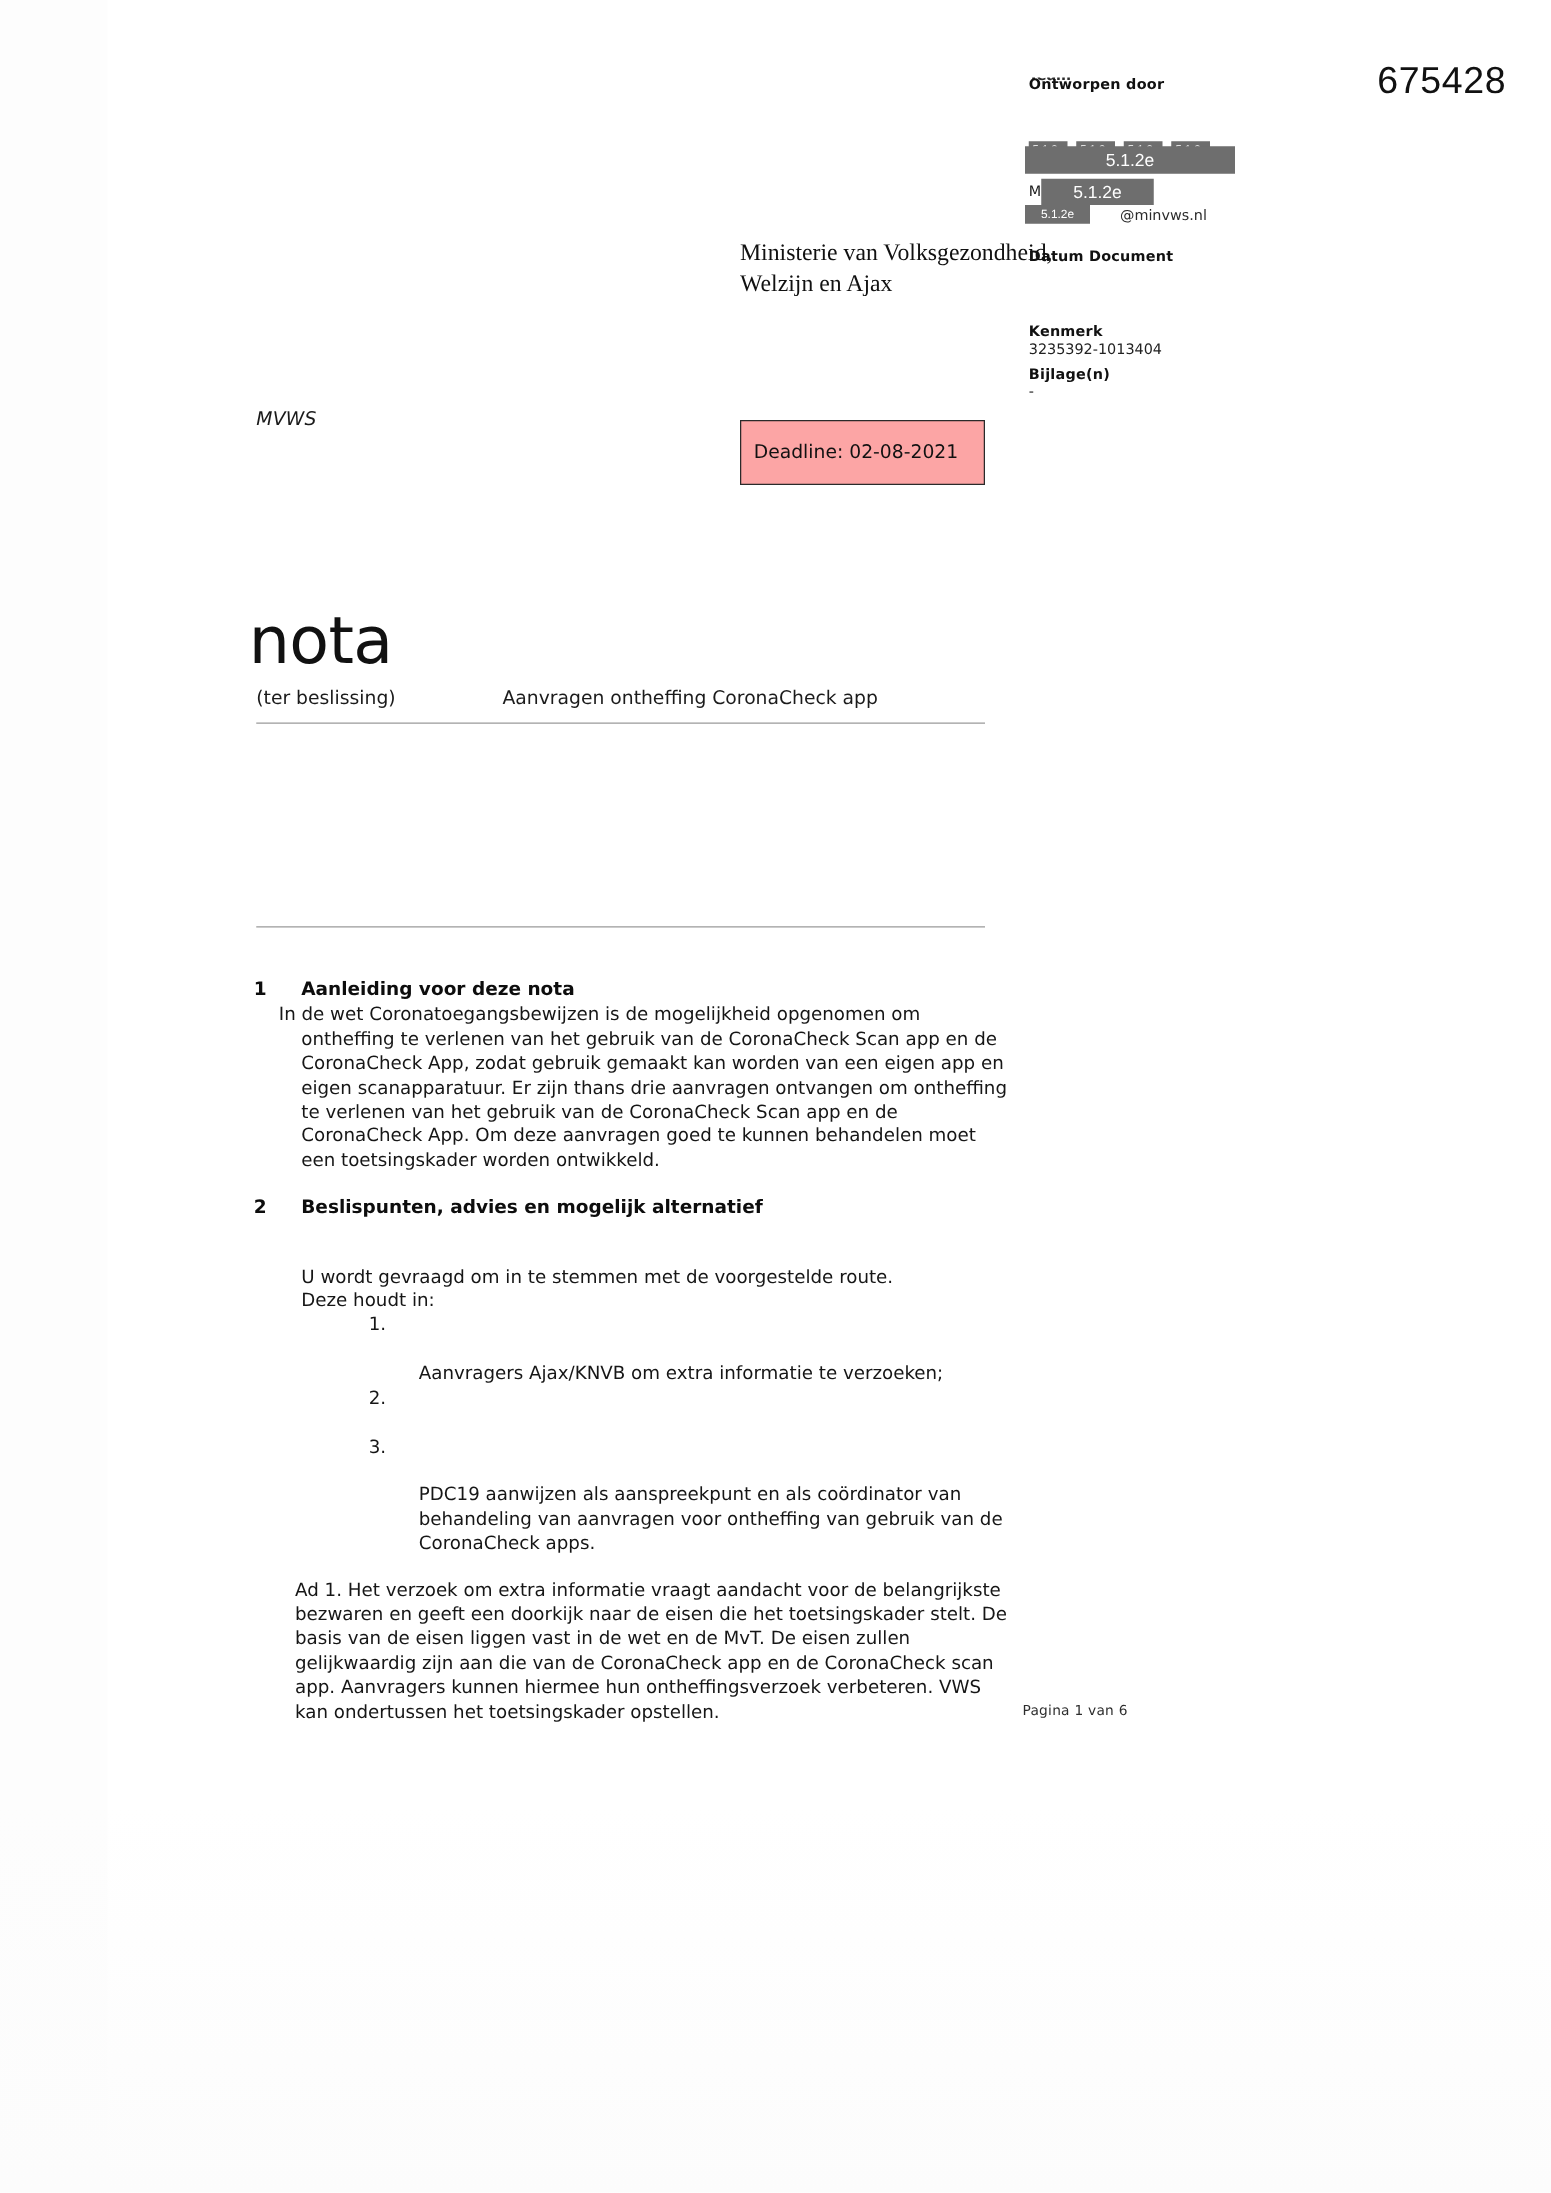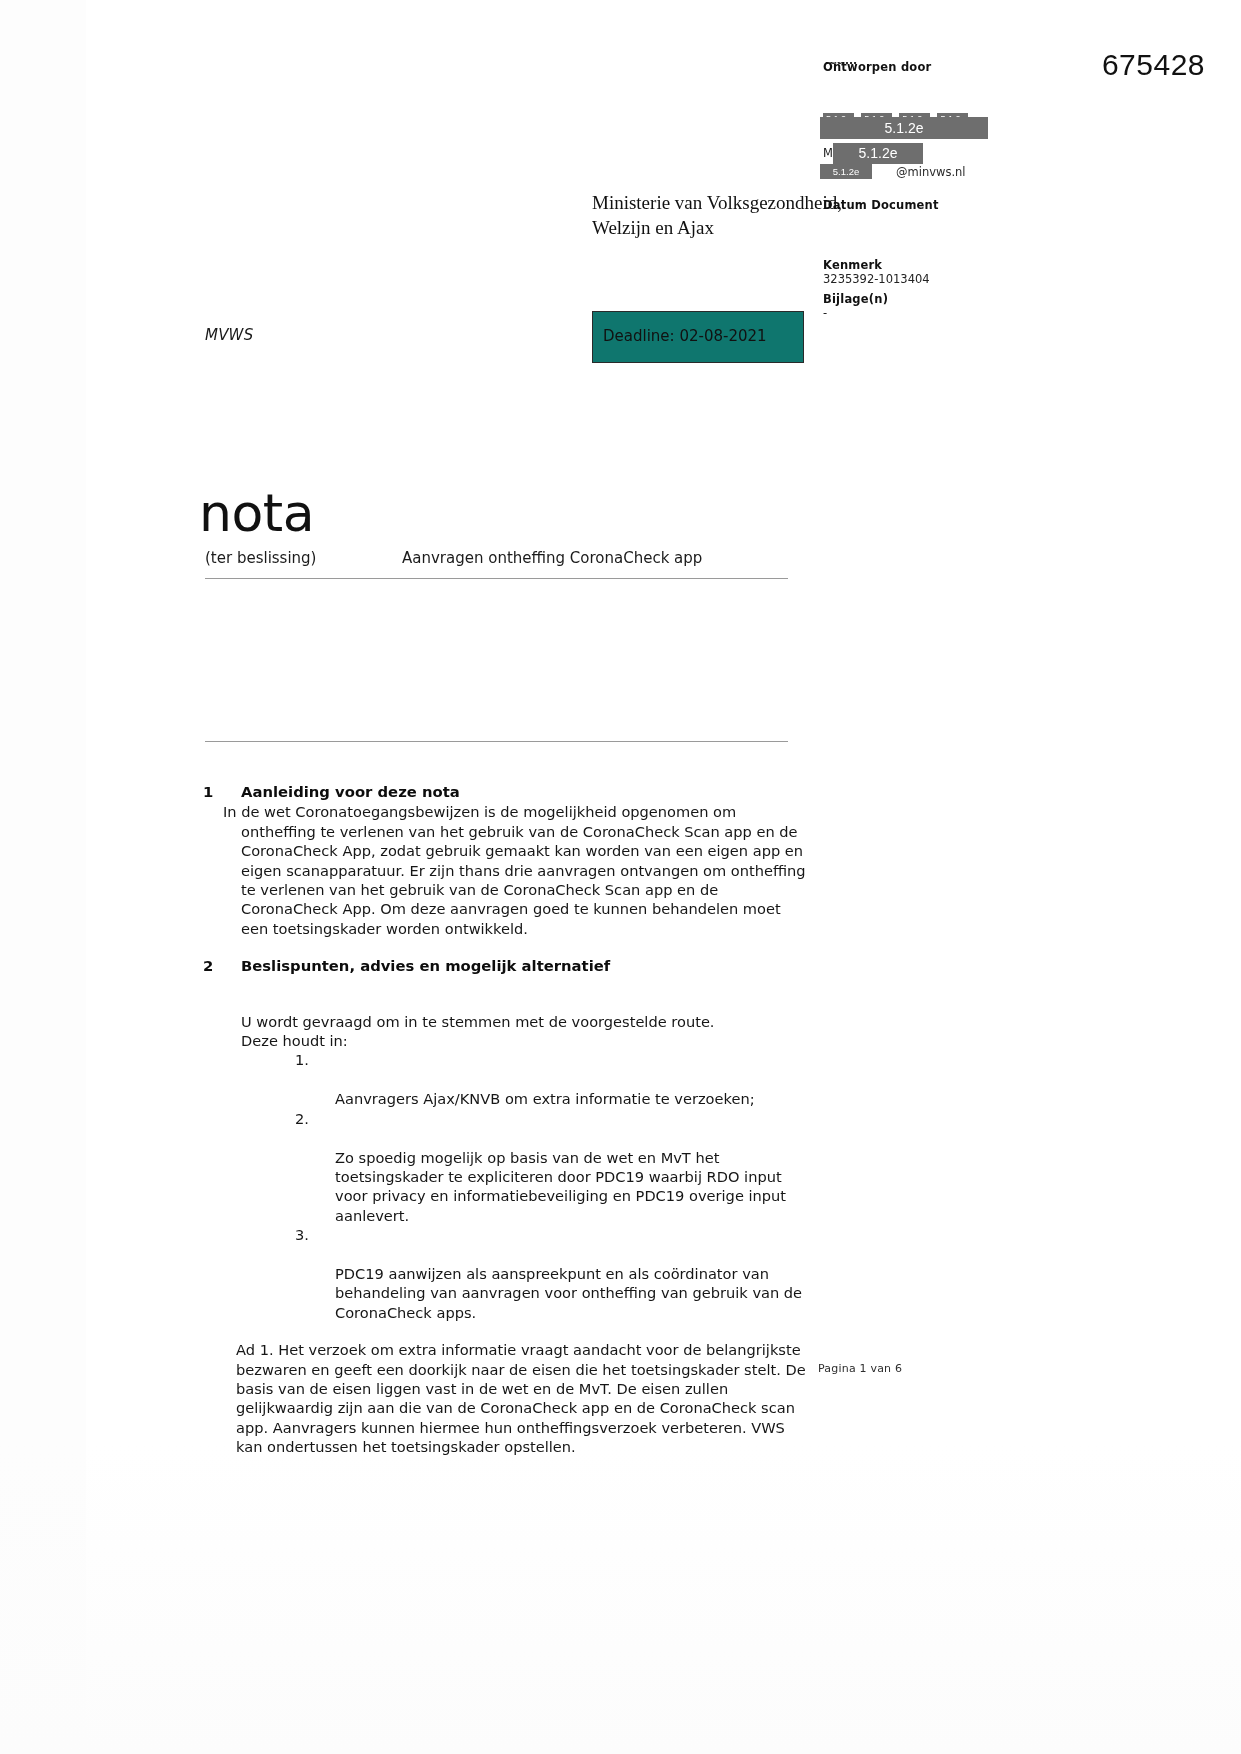--- a/index.html
+++ b/index.html
@@ -209,25 +209,25 @@
     font-size: 15px;
     color: #1a1a1a;
     letter-spacing: 0.2px;
     font-style: italic;
   }
 
   
   #deadline-box {
     position: absolute;
     left: 592px;
-    top: 311px;
-    width: 212px;
+    top: 336px;
+    width: 196px;
     height: 52px;
     border: 1.6px solid #2a2a2a;
-    background: #0f766e;
+    background: #fca5a5;
     box-sizing: border-box;
   }
   #deadline-text {
     position: absolute;
     left: 10px;
     top: 15px;
     font-size: 15px;
     color: #111;
   }
 
@@ -425,21 +425,20 @@
       <p class="section-para noindent">U wordt gevraagd om in te stemmen met de voorgestelde route.
 Deze houdt in:</p>
 
       <ol class="decision-list">
         <li>
           <span class="li-num">1.</span>
           <span>Aanvragers Ajax/KNVB om extra informatie te verzoeken;</span>
         </li>
         <li>
           <span class="li-num">2.</span>
-          <span>Zo spoedig mogelijk op basis van de wet en MvT het toetsingskader te expliciteren door PDC19 waarbij RDO input voor privacy en informatiebeveiliging en PDC19 overige input aanlevert.</span>
         </li>
         <li>
           <span class="li-num">3.</span>
           <span>PDC19 aanwijzen als aanspreekpunt en als coördinator van behandeling van aanvragen voor ontheffing van gebruik van de CoronaCheck apps.</span>
         </li>
       </ol>
 
       <div class="spacer-para"></div>
 
       <p class="para-block">Ad 1. Het verzoek om extra informatie vraagt aandacht voor de belangrijkste bezwaren en geeft een doorkijk naar de eisen die het toetsingskader stelt. De basis van de eisen liggen vast in de wet en de MvT. De eisen zullen gelijkwaardig zijn aan die van de CoronaCheck app en de CoronaCheck scan app. Aanvragers kunnen hiermee hun ontheffingsverzoek verbeteren. VWS kan ondertussen het toetsingskader opstellen.</p>

